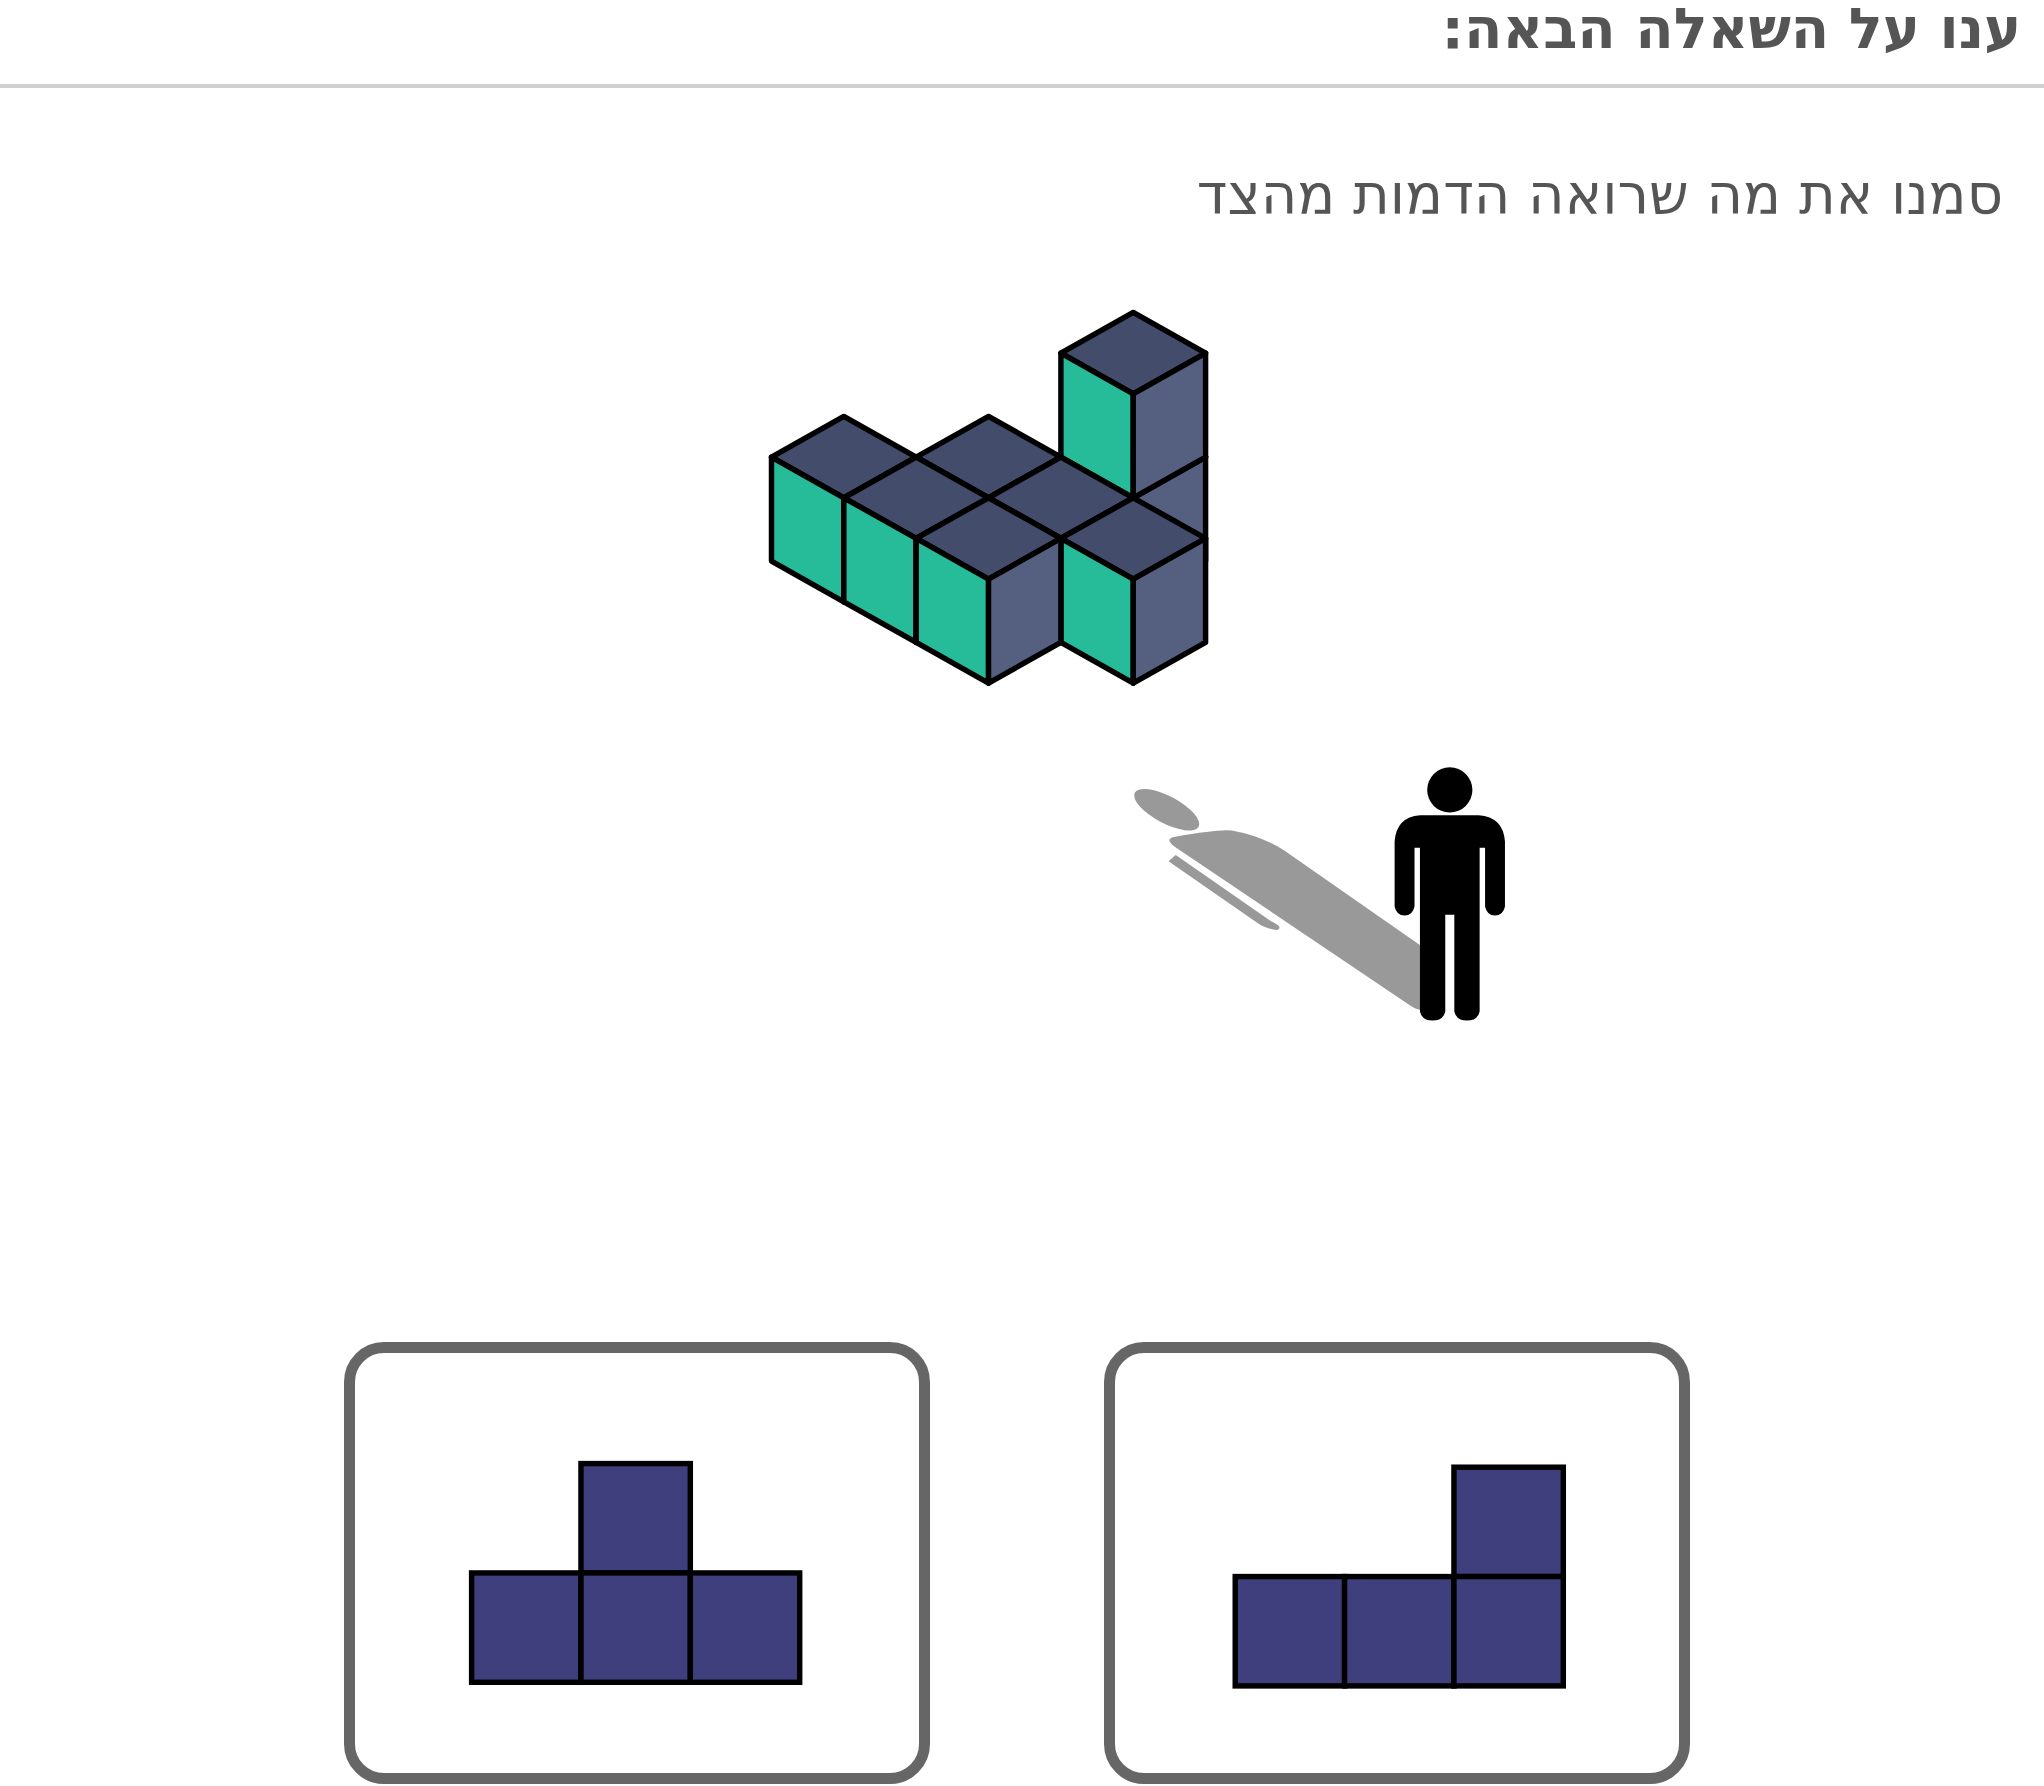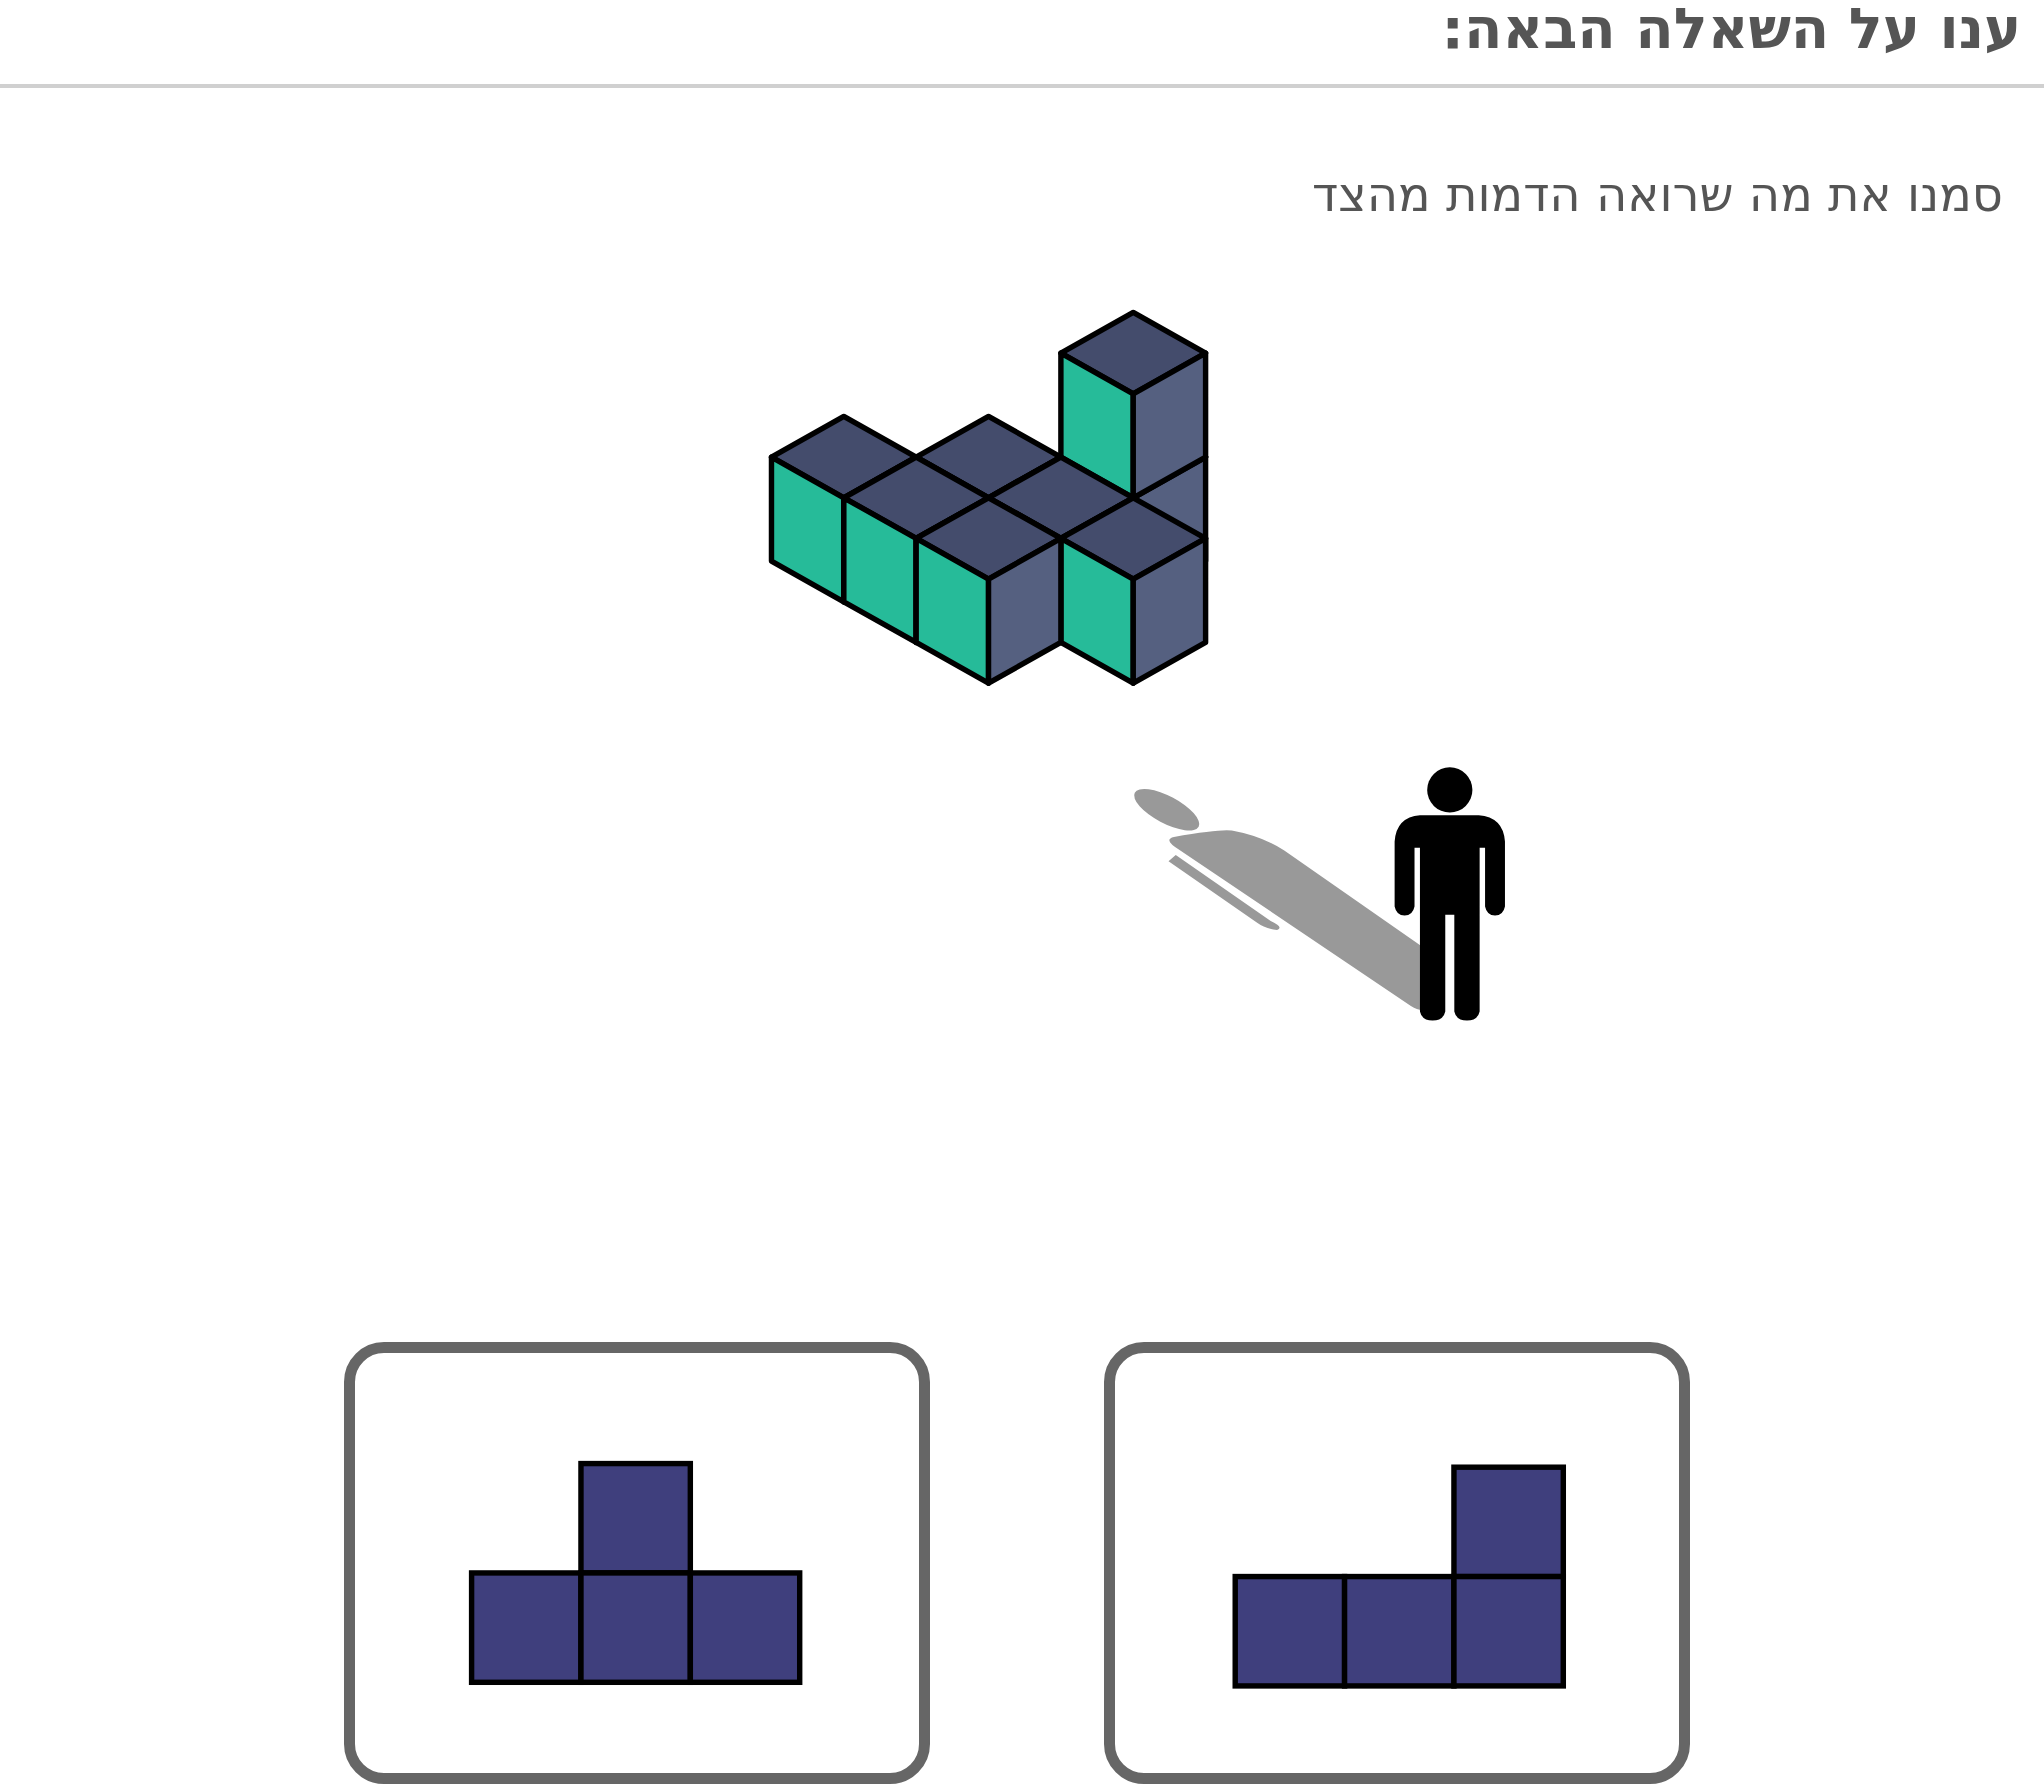--- a/index.html
+++ b/index.html
@@ -1,19 +1,19 @@
 <!DOCTYPE html>
 <html lang="he" style="font-size:14.5px"><head>
 <meta charset="utf-8">
 <style>
   html, body { margin:0; padding:0; background:#ffffff; }
   body { width:2044px; height:1787px; position:relative; overflow:hidden; font-family:"DejaVu Sans", sans-serif; }
   .header-title { position:absolute; right:22.6px; top:-7.2px; font-size:56px; font-weight:bold; color:#555555; direction:rtl; white-space:nowrap; line-height:72px; }
   .rule { position:absolute; left:0; top:84px; width:2044px; height:3.6px; background:#d0d0d0; }
-  .question { position:absolute; right:41px; top:154px; font-size:48px; color:#555555; direction:rtl; white-space:nowrap; line-height:81px;text-align:center; }
+  .question { position:absolute; right:41px; top:154px; font-size:56px; color:#555555; direction:rtl; white-space:nowrap; line-height:81px;text-align:center; }
   .figure { position:absolute; left:0; top:0; }
   .card { position:absolute; top:1342px; width:564px; height:420px; border:11px solid #666666; border-radius:40px; background:#ffffff; cursor:pointer; box-sizing:content-box; }
   .card svg { position:absolute; left:0; top:0; }
 </style>
 </head>
 <body>
 
 <div class="header-title">ענו על השאלה הבאה:</div>
 <div class="rule"></div>
 <div class="question">סמנו את מה שרואה הדמות מהצד</div>

